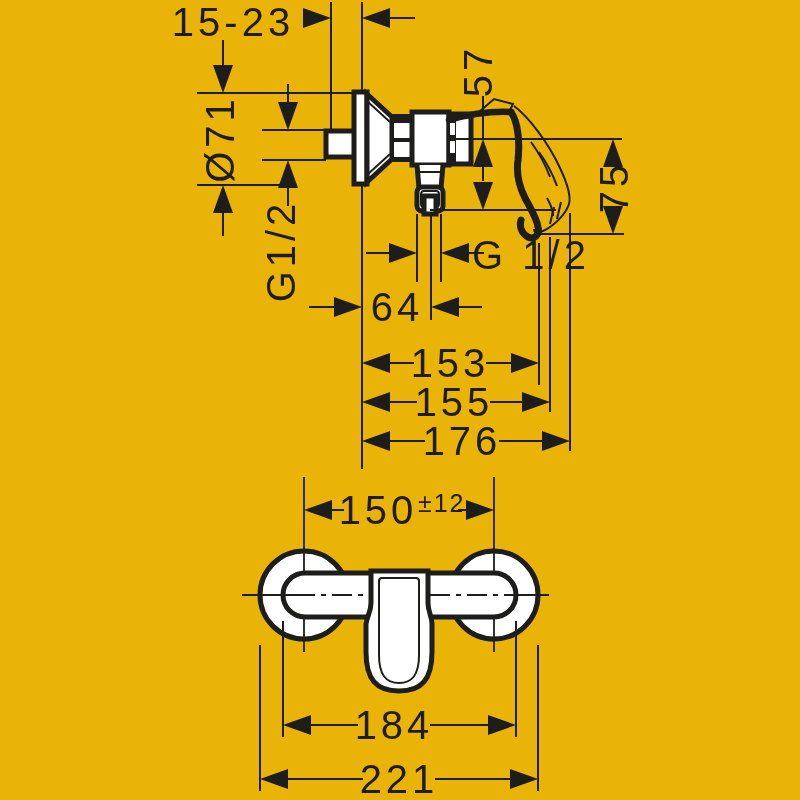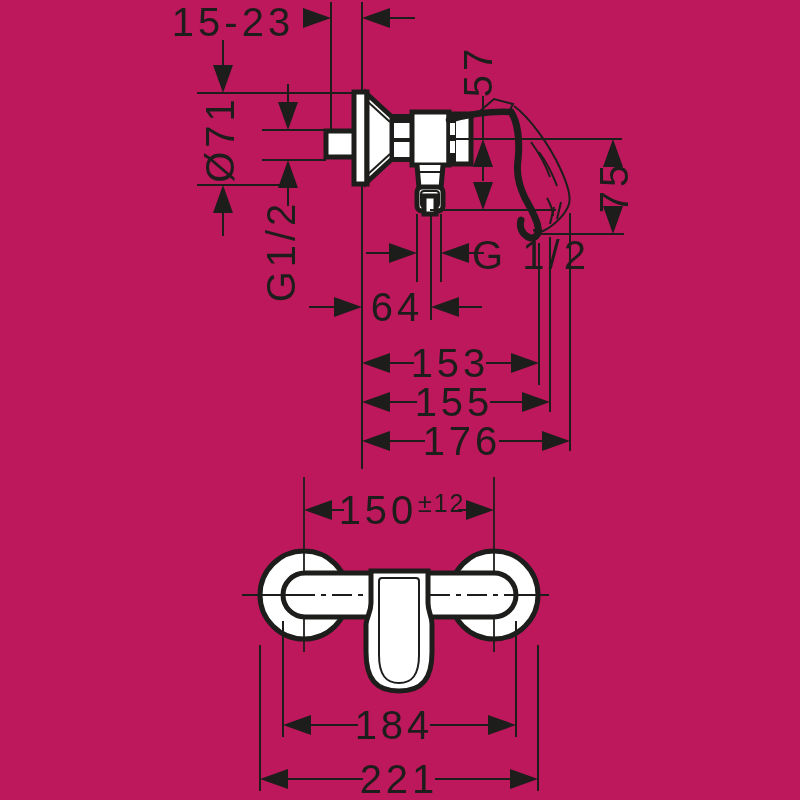--- a/index.html
+++ b/index.html
@@ -1,16 +1,16 @@
 <!DOCTYPE html>
 <html><head>
 <meta charset="utf-8">
 <style>
   html,body{margin:0;padding:0;background:#ffffff;}
-  .stage{width:800px;height:800px;position:relative;background:#be185d;overflow:hidden;}
+  .stage{width:800px;height:800px;position:relative;background:#eab308;overflow:hidden;}
   svg{display:block;}
   text{font-family:"Liberation Sans","DejaVu Sans",sans-serif;fill:#1d1d1b;}
   .dim{font-size:40px;letter-spacing:4px;}
   .dim-sup{font-size:25px;letter-spacing:2px;}
   .thick{stroke:#1d1d1b;stroke-width:5;fill:#ffffff;}
   .thin{stroke:#1d1d1b;stroke-width:2;fill:none;}
   .xthin{stroke:#1d1d1b;stroke-width:1.8;fill:none;}
   .arrow{fill:#1d1d1b;stroke:none;}
 </style>
 </head>

